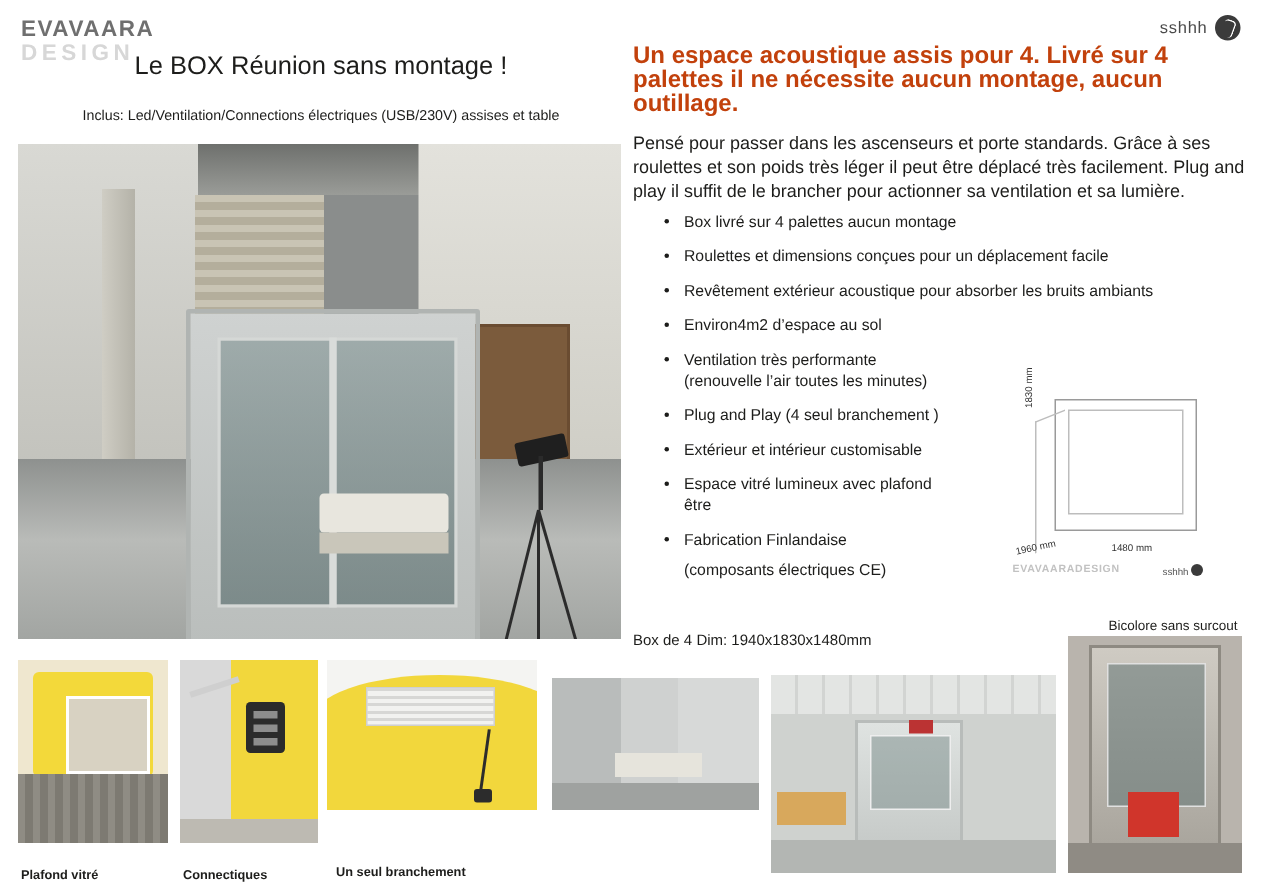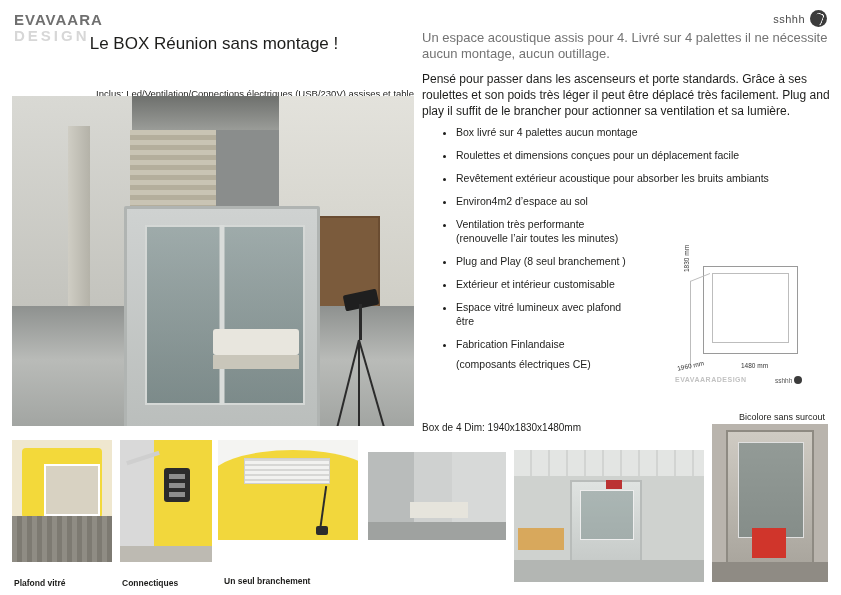--- a/index.html
+++ b/index.html
@@ -37,22 +37,22 @@
     content: ""; position: absolute; left: 5px; top: 3px;
     width: 7px; height: 11px; border: 1.5px solid #fff; border-radius: 3px;
     border-left: none; border-bottom: none; transform: rotate(20deg);
   }
 
   .main-title {
     position: absolute; left: 14px; top: 34px; width: 400px;
     text-align: center; font-size: 17px; color: #1d1d1b; font-weight: 400;
   }
   .subtitle {
-    position: absolute; left: 14px; top: 88px; width: 400px;
-    text-align: right; font-size: 9.5px; color: #1d1d1b;
+    position: absolute; left: 14px; top: 72px; width: 400px;
+    text-align: center; font-size: 9.5px; color: #1d1d1b;
   }
 
   
   .hero {
     position: absolute; left: 12px; top: 96px; width: 402px; height: 330px;
     overflow: hidden; background: #8a8d8c;
   }
   .hero .floor {
     position: absolute; left: 0; bottom: 0; width: 100%; height: 120px;
     background: linear-gradient(180deg,#8e918f 0%, #b9bbb8 45%, #a2a5a2 100%);
@@ -112,21 +112,21 @@
     background: #2a2a2a;
   }
   .hero .pillar {
     position: absolute; left: 56px; top: 30px; width: 22px; height: 190px;
     background: linear-gradient(90deg,#cfcdc4,#b4b2a8);
   }
 
   
   .rc { position: absolute; left: 422px; top: 30px; width: 408px; }
   .rc-head {
-    font-size: 13px; font-weight: 400; color: #737373; line-height: 16px;
+    font-size: 16px; font-weight: 700; color: #c2410c; line-height: 16px;
   }
   .rc-para {
     margin-top: 9px; font-size: 12px; color: #1d1d1b; line-height: 16px;
   }
   .plus-line {
     margin-top: 14px; font-size: 11px; color: #1d1d1b; padding-left: 6px;
   }
   .plus-line b { font-weight: 700; }
   ul.plus {
     margin: 6px 0 0 0; padding-left: 34px; list-style: disc;
@@ -339,21 +339,21 @@
         <span>Revêtement extérieur acoustique pour absorber les bruits ambiants</span>
       </li>
       <li>
         <span>Environ4m2 d’espace au sol</span>
       </li>
       <li>
         <span>Ventilation très performante</span>
         <span class="sub">(renouvelle l’air toutes les minutes)</span>
       </li>
       <li>
-        <span>Plug and Play (8 seul branchement )</span>
+        <span>Plug and Play (4 seul branchement )</span>
       </li>
       <li>
         <span>Extérieur et intérieur customisable</span>
       </li>
       <li>
         <span>Espace vitré lumineux avec plafond</span>
         <span class="sub">être</span>
       </li>
       <li>
         <span>Fabrication Finlandaise</span>

